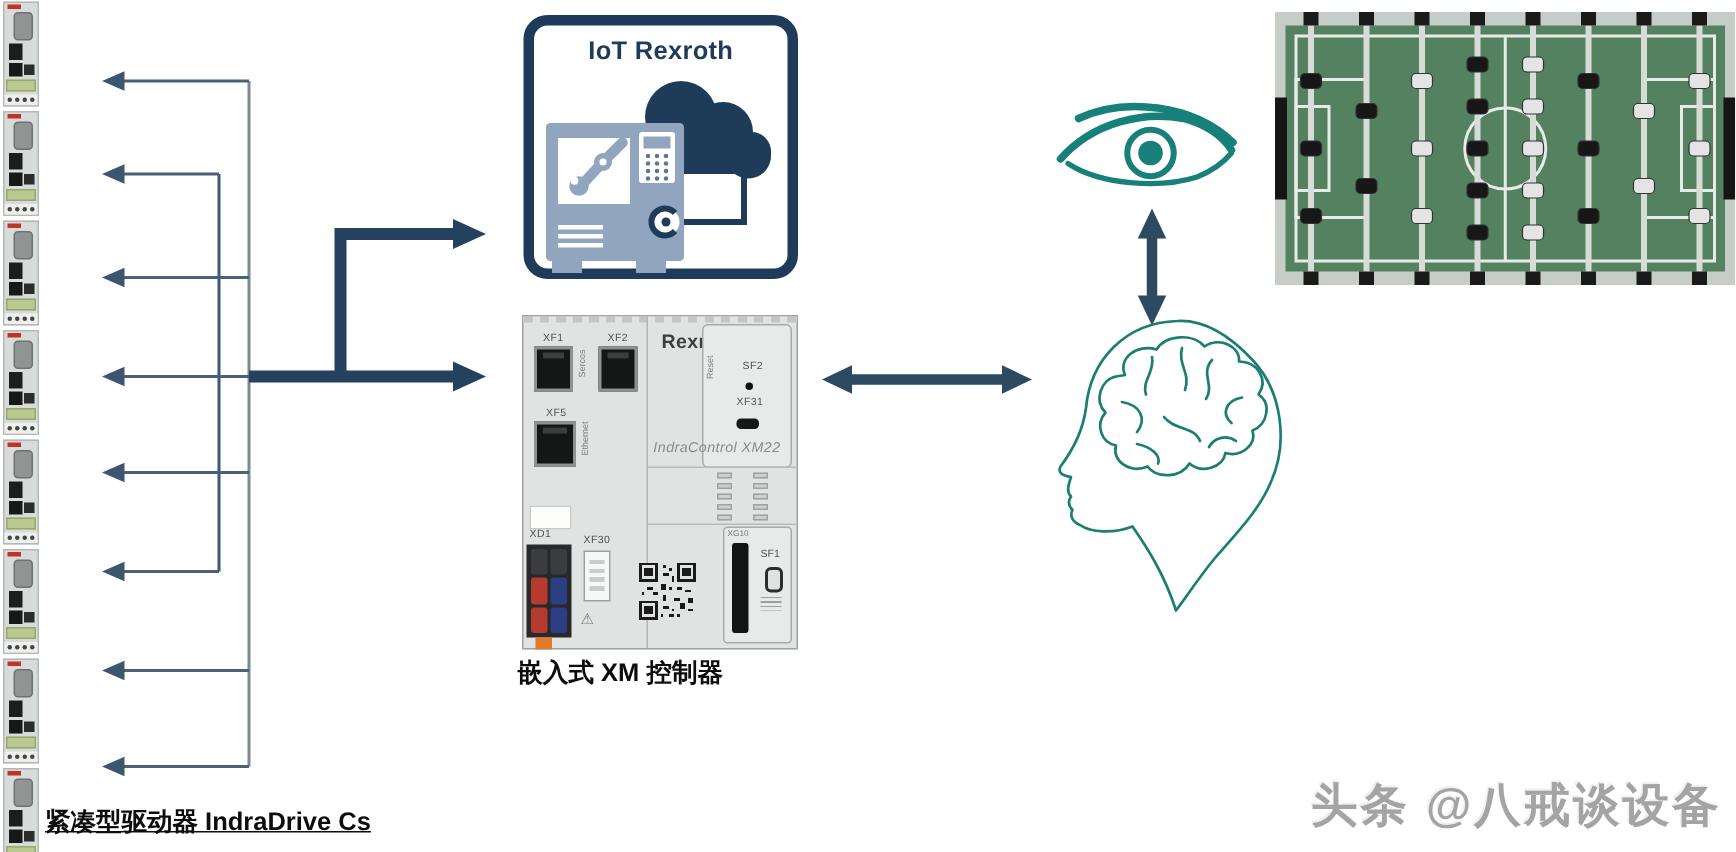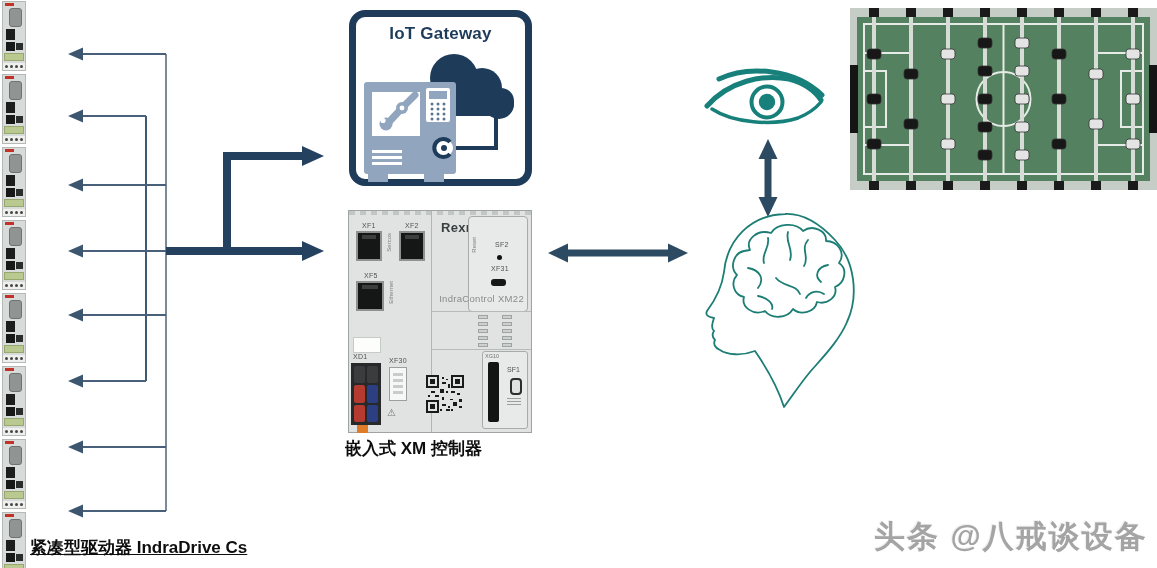--- a/index.html
+++ b/index.html
@@ -42,21 +42,21 @@
   .t-dark{background:#3a3c3e;} .t-red{background:#b53a30;} .t-blue{background:#2c3f83;}
   .xd1-tab{position:absolute;left:8px;top:214px;width:11px;height:8px;background:#e07b28;}
   .usb{position:absolute;left:40px;top:156px;width:18px;height:34px;background:#f6f7f6;border:1px solid #9aa09e;box-sizing:border-box;}
   .usb::after{content:"";position:absolute;left:3px;right:3px;top:5px;bottom:5px;
     background:repeating-linear-gradient(180deg,#c8cdcb 0 3px,#f6f7f6 3px 6px);}
   .warn{position:absolute;left:38px;top:196px;font-size:10px;color:#787e7c;}
   .brand{position:absolute;left:9px;top:9px;font-size:13px;font-weight:bold;color:#3a403f;letter-spacing:.3px;}
   .slot-top{position:absolute;left:36px;top:5px;width:60px;height:96px;background:#e7eae9;border:1px solid #a7acab;border-radius:4px;box-sizing:border-box;}
   .slot-top .dot{position:absolute;left:28px;top:38px;width:5px;height:5px;background:#111;border-radius:50%;}
   .slot-top .musb{position:absolute;left:22px;top:62px;width:15px;height:7px;background:#161817;border-radius:3px;}
-  .model{position:absolute;left:0;top:82px;right:7px;text-align:right;font-size:9.5px;color:#878c8b;letter-spacing:.3px;}
+  .model{position:absolute;left:0;top:82px;right:7px;text-align:center;font-size:9.5px;color:#878c8b;letter-spacing:.3px;font-style:italic;}
   .ledblock{position:absolute;left:46px;top:104px;width:50px;height:38px;display:grid;grid-template-columns:10px 10px;grid-auto-rows:4px;gap:3px 14px;}
   .ledblock b{background:#ccd1cf;border:1px solid #9da3a1;}
   .slot-bottom{position:absolute;left:50px;top:140px;width:46px;height:78px;background:#e7eae9;border:1px solid #a7acab;border-radius:3px;box-sizing:border-box;}
   .slot-bottom .xg10{position:absolute;left:2px;top:1px;font-size:5.5px;color:#6f7573;}
   .slot-bottom .sd{position:absolute;left:5px;top:10px;width:11px;height:60px;background:#131514;border-radius:2px;}
   .slot-bottom .sf1{position:absolute;left:24px;top:14px;font-size:7px;color:#4e5452;}
   .slot-bottom .sw{position:absolute;left:27px;top:26px;width:8px;height:13px;border:2px solid #2c2e2d;border-radius:4px;background:#dfe2e1;}
   .slot-bottom .micro{position:absolute;left:24px;top:46px;width:14px;height:9px;
     background:repeating-linear-gradient(180deg,#9aa09e 0 1px,#e7eae9 1px 3px);}
   #qr{position:absolute;left:77px;top:162px;}
@@ -237,21 +237,21 @@
     </g>
 
     <g>
       <line x1="768" y1="153" x2="768" y2="203" stroke="#2d4a63" stroke-width="7"></line>
       <polygon points="768,139 758.5,159 777.5,159" fill="#2d4a63"></polygon>
       <polygon points="768,217 758.5,197 777.5,197" fill="#2d4a63"></polygon>
     </g>
   </svg>
 
   <div id="gateway">
-    <div class="gw-title">IoT Gateway</div>
+    <div class="gw-title">IoT Rexroth</div>
     <svg class="gw-icon" width="165" height="140" viewBox="0 0 165 140">
       <g fill="#1e3c5a">
         <circle cx="96" cy="34" r="24"></circle>
         <circle cx="124" cy="44" r="20"></circle>
         <circle cx="141" cy="60" r="15"></circle>
         <rect x="78" y="44" width="78" height="28" rx="13"></rect>
       </g>
       <path d="M86 104 H 138 V 68" stroke="#1e3c5a" stroke-width="4" fill="none"></path>
       <g>
         <rect x="6" y="38" width="92" height="92" rx="3" fill="#91a6be"></rect>

